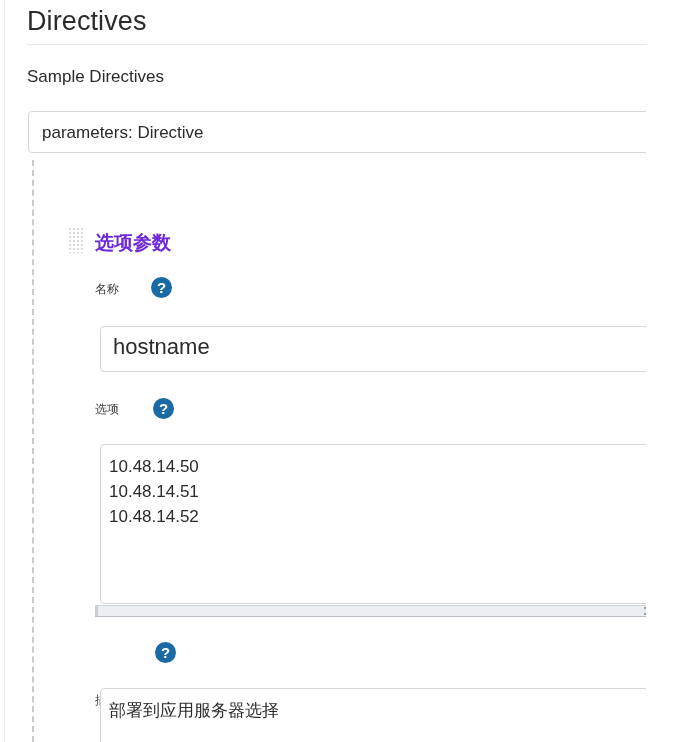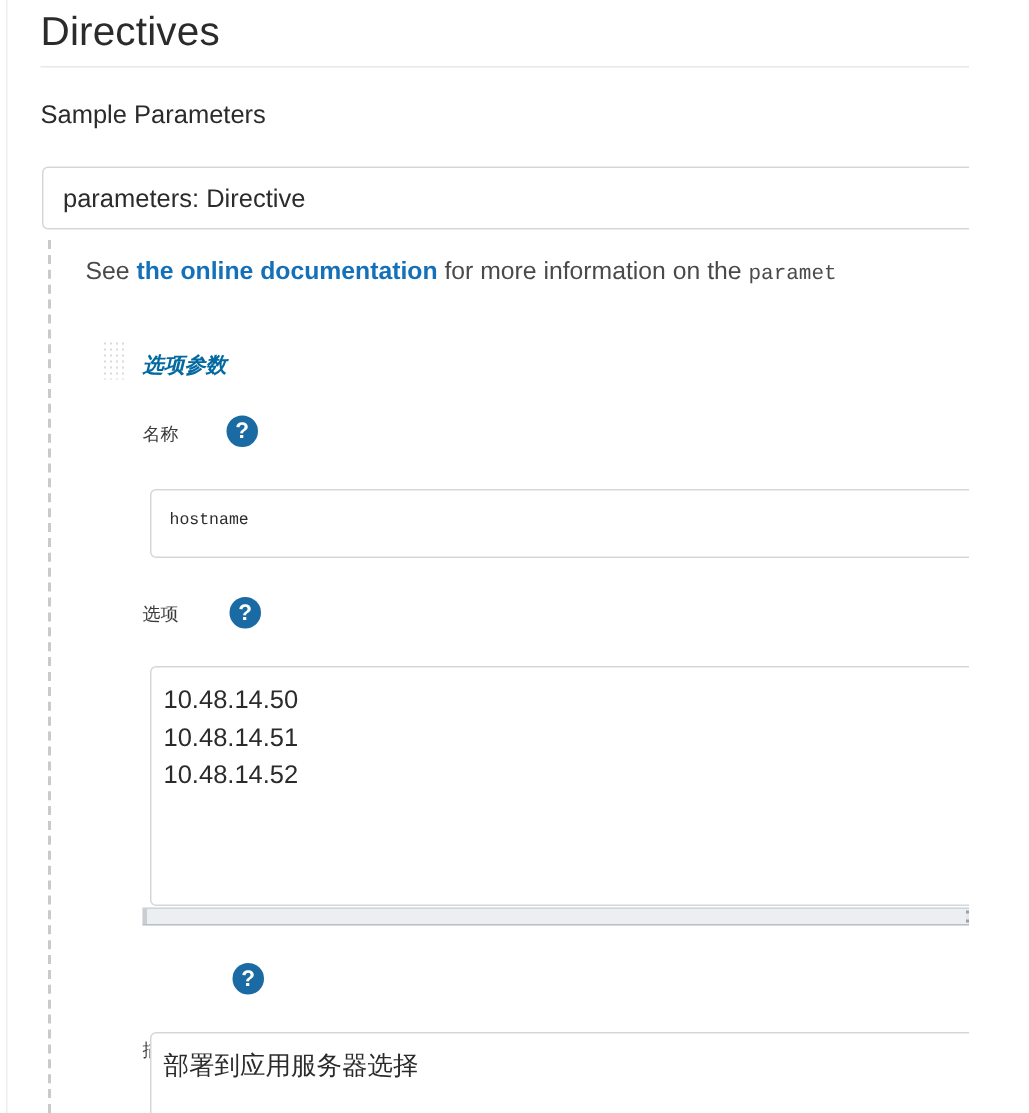--- a/index.html
+++ b/index.html
@@ -129,26 +129,25 @@
     background-size: 4px 4px;
     background-position: 0 0;
     opacity: 0.95;
     cursor: move;
   }
 
   .group-title {
     position: absolute;
     left: 95px;
     top: 230px;
-    font-size: 14px;
+    font-size: 19px;
     font-weight: 700;
-    color: #0369a1;
+    color: #6d28d9;
     line-height: 26px;
     white-space: nowrap;
-    font-style: italic;
   }
 
   
   .field-label {
     position: absolute;
     font-size: 12px;
     color: #3a3a3a;
     line-height: 24px;
     white-space: nowrap;
   }
@@ -172,25 +171,24 @@
     position: absolute;
     box-sizing: border-box;
     border: 1px solid #d4d7da;
     border-radius: 4px;
     background: #ffffff;
   }
   .text-input .value {
     position: absolute;
     left: 12px;
     top: 8px;
-    font-size: 11px;
-    color: #2b2b2b;
-    line-height: 24px;
-    white-space: nowrap;
-    font-family: Liberation Mono, monospace;
+    font-size: 22px;
+    color: #2b2b2b;
+    line-height: 24px;
+    white-space: nowrap;
   }
   .textarea-box {
     position: absolute;
     box-sizing: border-box;
     border: 1px solid #d4d7da;
     border-radius: 4px;
     background: #ffffff;
     overflow: hidden;
   }
   .textarea-box .lines {
@@ -234,31 +232,28 @@
 </head>
 <body>
 
 <div class="page">
 
   <div class="page-left-edge"></div>
 
   <div class="page-title">Directives</div>
   <div class="title-rule"></div>
 
-  <div class="section-label">Sample Parameters</div>
+  <div class="section-label">Sample Directives</div>
 
   <div class="directive-box">
     <span class="value">parameters: Directive</span>
   </div>
 
   <div class="dashed-region"></div>
 
-  <div class="help-note">
-    <span>See </span><a href="#">the online documentation</a><span> for more information on the </span><span class="code">paramet</span>
-  </div>
 
   <div class="drag-handle"></div>
 
   <div class="group-title">选项参数</div>
 
   <div class="field-label" style="left:95px; top:277px;">名称</div>
   <div class="help-icon" style="left:151px; top:277px;">?</div>
   <div class="text-input" style="left:100px; top:326px; width:640px; height:46px;">
     <span class="value">hostname</span>
   </div>

